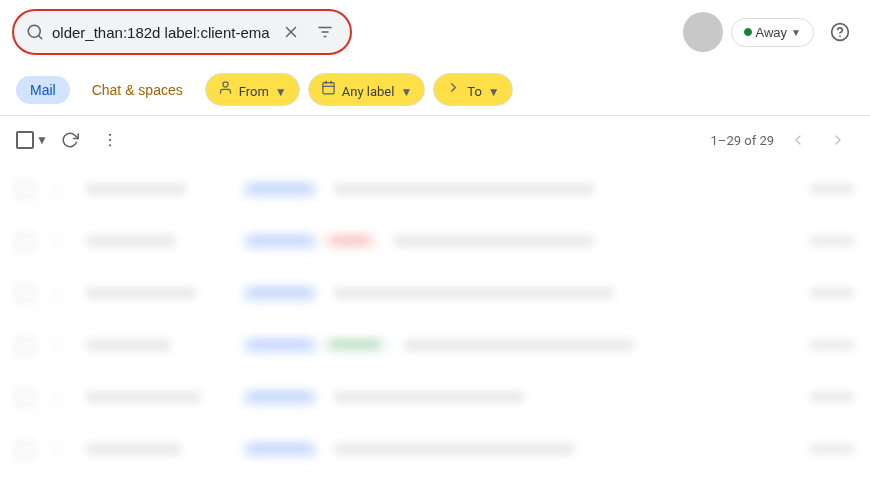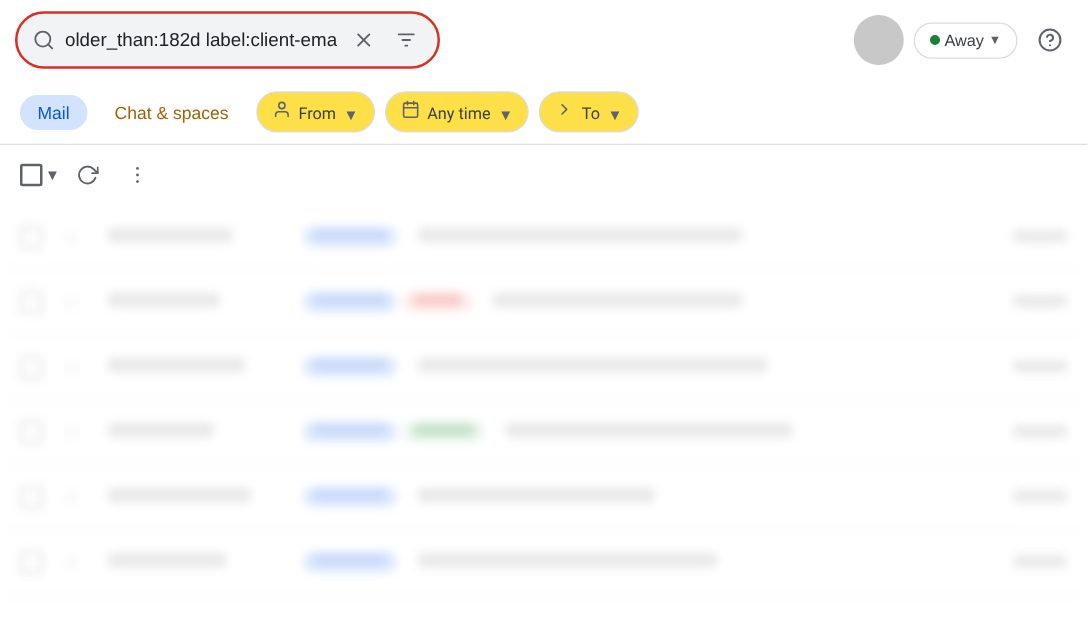--- a/index.html
+++ b/index.html
@@ -394,21 +394,21 @@
 
   <div class="filter-chip">
     <span class="chip-icon">
       <svg width="15" height="15" viewBox="0 0 24 24" fill="none" stroke="#5f6368" stroke-width="2" stroke-linecap="round" stroke-linejoin="round">
         <rect x="3" y="4" width="18" height="18" rx="2" ry="2"></rect>
         <line x1="16" y1="2" x2="16" y2="6"></line>
         <line x1="8" y1="2" x2="8" y2="6"></line>
         <line x1="3" y1="10" x2="21" y2="10"></line>
       </svg>
     </span>
-    <span>Any time</span>
+    <span>Any label</span>
     <span class="chevron">▼</span>
   </div>
 
 
   <div class="filter-chip">
     <span class="chip-icon">
       <svg width="15" height="15" viewBox="0 0 24 24" fill="none" stroke="#5f6368" stroke-width="2" stroke-linecap="round" stroke-linejoin="round">
         <polyline points="9 18 15 12 9 6"></polyline>
       </svg>
     </span>
@@ -430,20 +430,33 @@
         <path d="M20.49 15a9 9 0 1 1-2.12-9.36L23 10"></path>
       </svg>
     </button>
     <button class="icon-btn">
       <svg width="18" height="18" viewBox="0 0 24 24" fill="#5f6368">
         <circle cx="12" cy="5" r="1.5"></circle>
           <circle cx="12" cy="12" r="1.5"></circle>
           <circle cx="12" cy="19" r="1.5"></circle>
       </svg>
     </button>
+  </div>
+  <div class="toolbar-right">
+    <span class="pagination-text">1–29 of 29</span>
+    <div class="nav-arrow disabled">
+      <svg width="16" height="16" viewBox="0 0 24 24" fill="none" stroke="#bdc1c6" stroke-width="2" stroke-linecap="round">
+          <polyline points="15 18 9 12 15 6"></polyline>
+        </svg>
+    </div>
+    <div class="nav-arrow disabled">
+      <svg width="16" height="16" viewBox="0 0 24 24" fill="none" stroke="#bdc1c6" stroke-width="2" stroke-linecap="round">
+          <polyline points="9 18 15 12 9 6"></polyline>
+        </svg>
+    </div>
   </div>
 </div>
 
 <div class="content-area">
 
   <div class="email-row">
     <div class="email-checkbox"></div>
     <div class="email-star">☆</div>
     <div class="email-sender"><span class="blob" style="width:100px;height:12px;"></span></div>
     <div class="email-labels">

